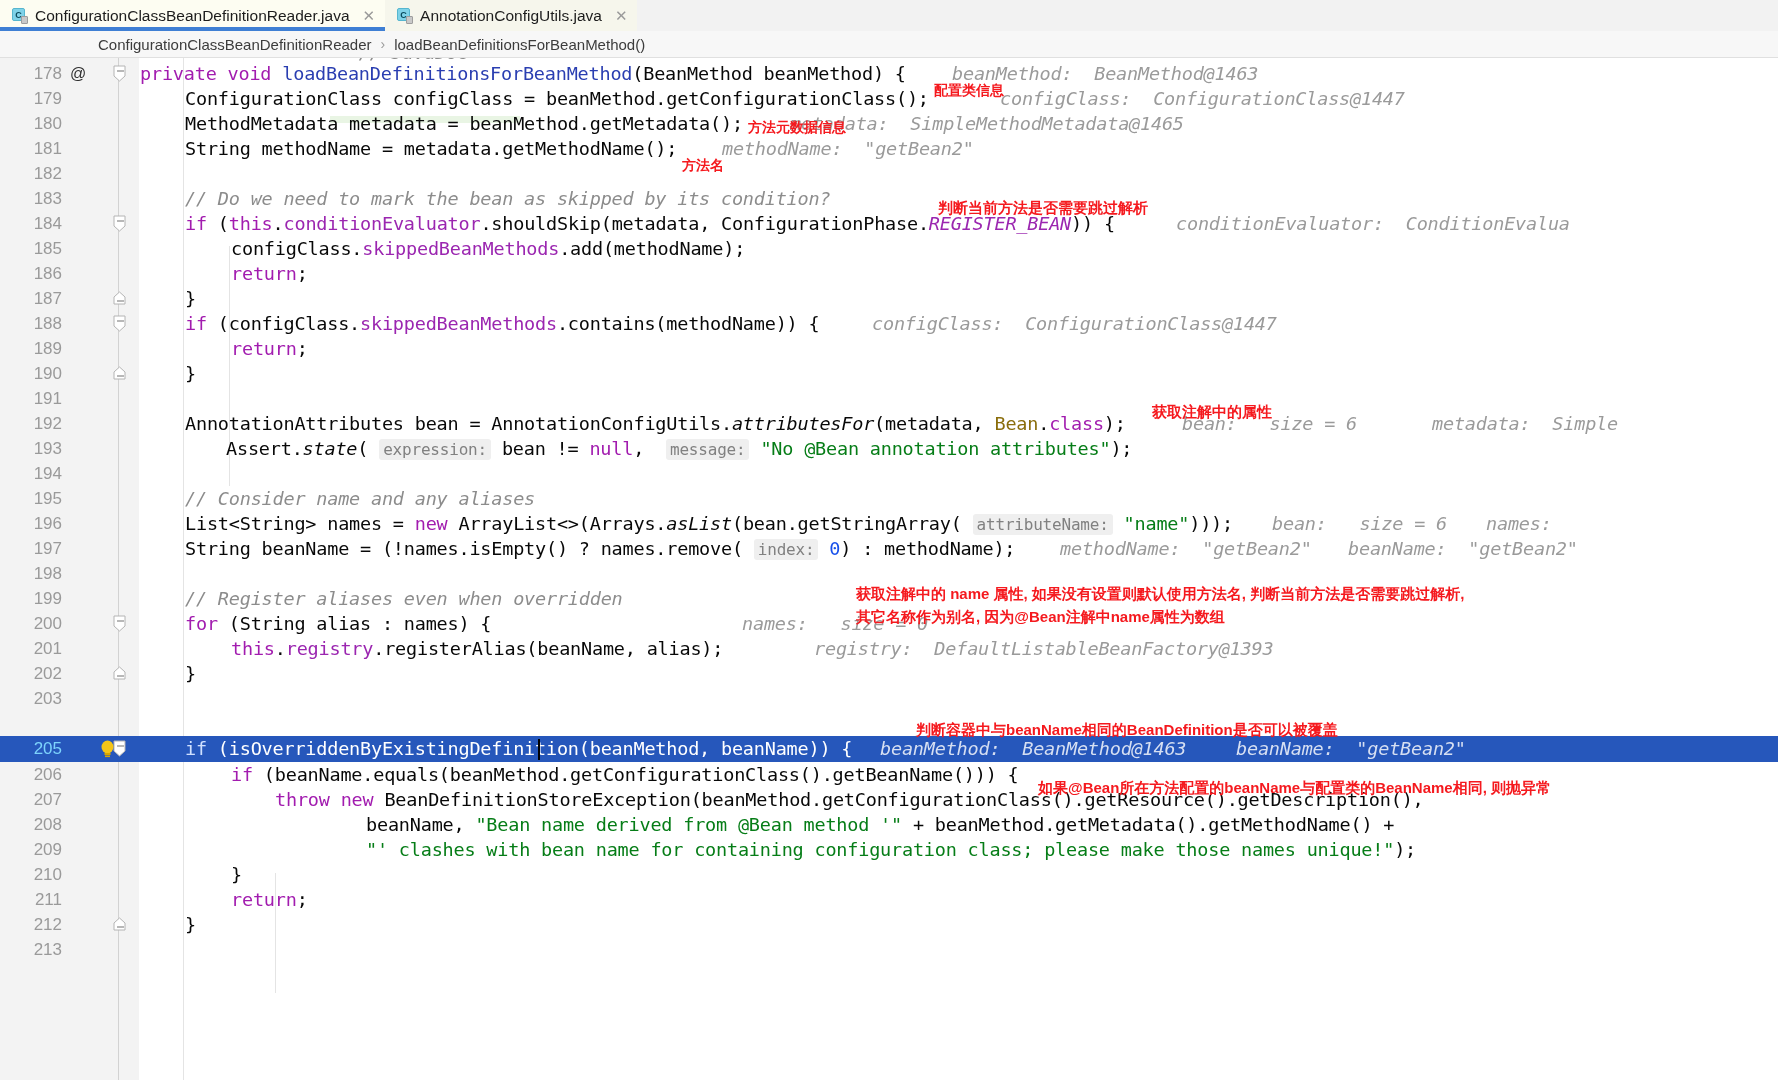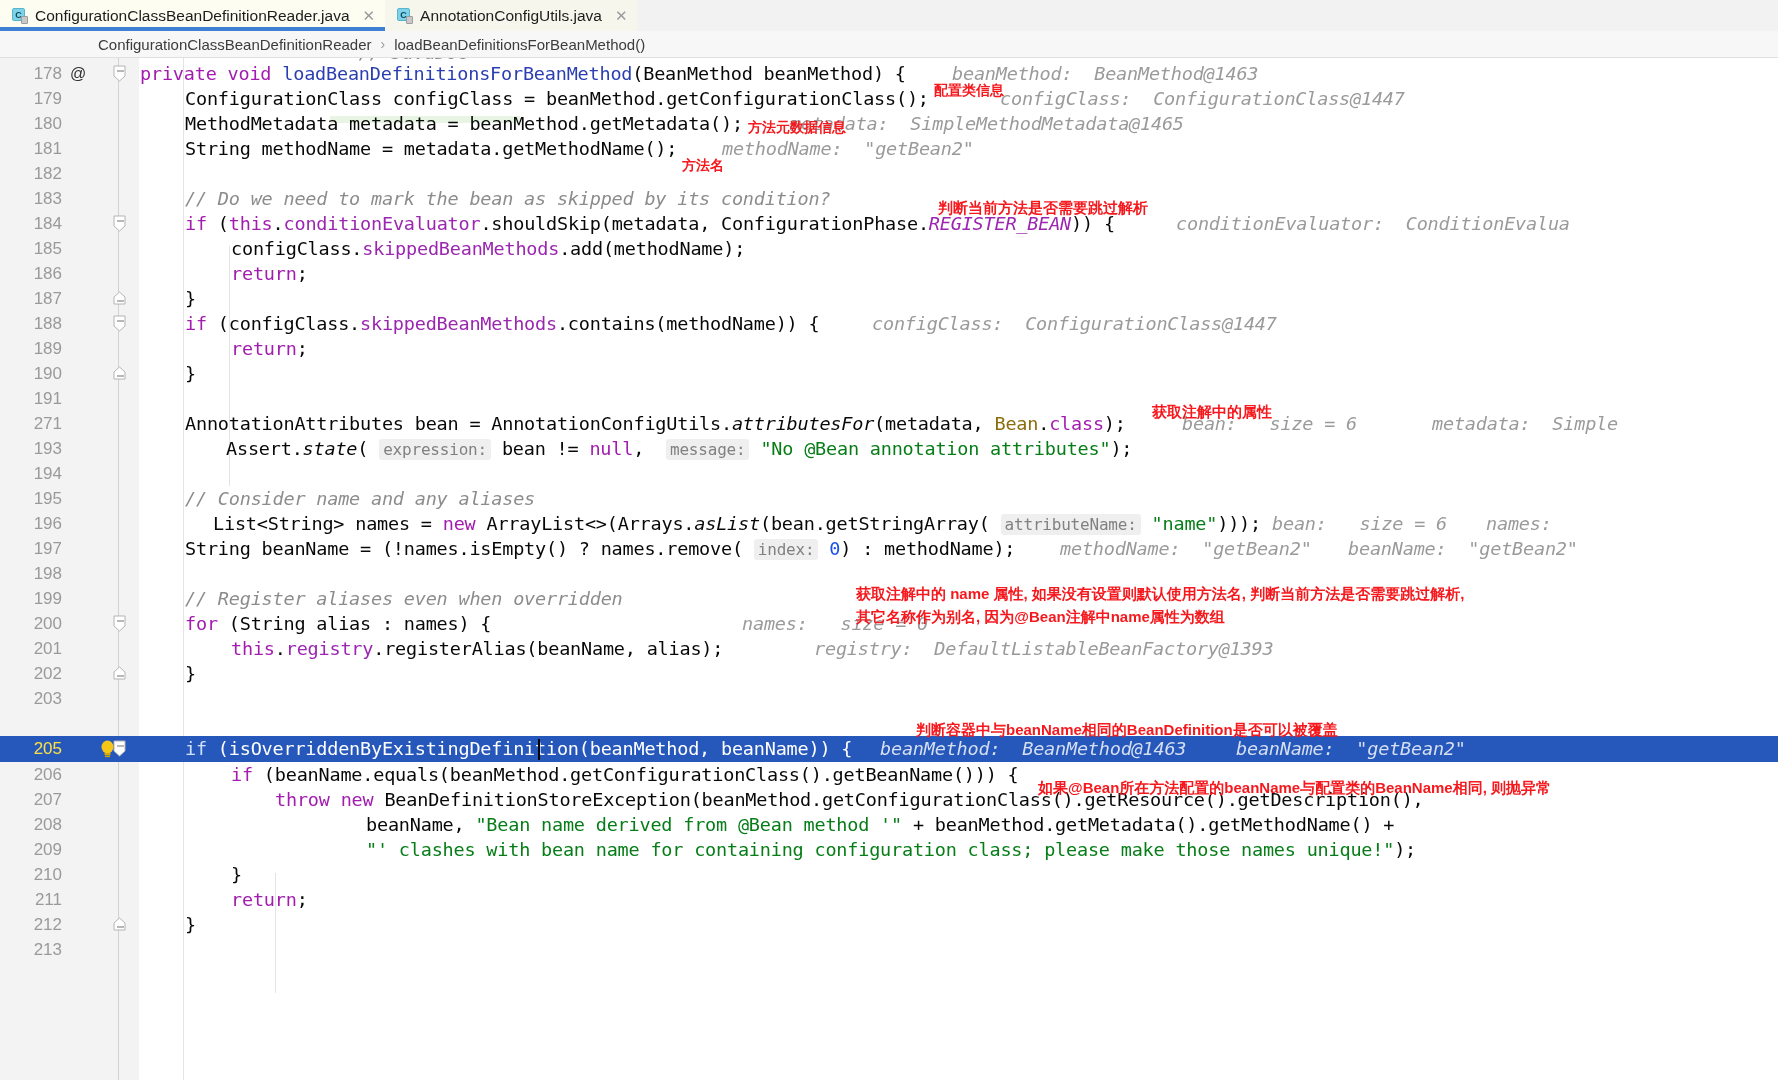--- a/index.html
+++ b/index.html
@@ -97,21 +97,21 @@
   .bulb{
     position:absolute;left:99px;top:4px;width:17px;height:18px;
   }
   .code{
     position:absolute;left:140px;white-space:pre;
     font-family:"DejaVu Sans Mono","Liberation Mono",monospace;
     font-size:18.5px;letter-spacing:-0.2px;color:#080808;
   }
   .row.hl{background:#2657bb;}
   .row.hl .code{color:#ffffff;}
-  .row.hl .lineno{color:#fde047;background:transparent;}
+  .row.hl .lineno{color:#7dd3fc;background:transparent;}
   .kw{color:#a21caf;}
   .fld{color:#9b26b0;}
   .str{color:#067d17;}
   .num{color:#1750eb;}
   .cmt{color:#8c8c8c;font-style:italic;}
   .stat{font-style:italic;}
   .hint{color:#9a9a9a;font-style:italic;}
   .phint{
     color:#818181;background:#efefef;border-radius:3px;
     padding:1px 4px;font-style:normal;font-size:16px;
@@ -273,21 +273,21 @@
         </svg>
       </span>
     <span class="code" style="left:185px;">}</span>
   </div>
 
   <div class="row" style="top:328px;">
     <span class="lineno">191</span>
   </div>
 
   <div class="row" style="top:353px;">
-    <span class="lineno">271</span>
+    <span class="lineno">192</span>
     <span class="code" style="left:185px;">AnnotationAttributes bean = AnnotationConfigUtils.<span class="stat">attributesFor</span>(metadata, <span style="color:#8a6d0b;">Bean</span>.<span class="kw">class</span>);</span>
     <span class="code hint" style="left:1182px;">bean:   size = 6</span>
     <span class="code hint" style="left:1432px;">metadata:  Simple</span>
   </div>
 
   <div class="row" style="top:378px;">
     <span class="lineno">193</span>
     <span class="code" style="left:178px;padding-left:48px;">Assert.<span class="stat">state</span>( <span class="phint">expression:</span> bean != <span class="kw">null</span>,  <span class="phint">message:</span> <span class="str">"No @Bean annotation attributes"</span>);</span>
   </div>
 
@@ -295,21 +295,21 @@
     <span class="lineno">194</span>
   </div>
 
   <div class="row" style="top:428px;">
     <span class="lineno">195</span>
     <span class="code cmt" style="left:185px;">// Consider name and any aliases</span>
   </div>
 
   <div class="row" style="top:453px;">
     <span class="lineno">196</span>
-    <span class="code" style="left:185px;padding-left:28px;">List&lt;String&gt; names = <span class="kw">new</span> ArrayList&lt;&gt;(Arrays.<span class="stat">asList</span>(bean.getStringArray( <span class="phint">attributeName:</span> <span class="str">"name"</span>)));</span>
+    <span class="code" style="left:185px;">List&lt;String&gt; names = <span class="kw">new</span> ArrayList&lt;&gt;(Arrays.<span class="stat">asList</span>(bean.getStringArray( <span class="phint">attributeName:</span> <span class="str">"name"</span>)));</span>
     <span class="code hint" style="left:1272px;">bean:   size = 6</span>
     <span class="code hint" style="left:1486px;">names:</span>
   </div>
 
   <div class="row" style="top:478px;">
     <span class="lineno">197</span>
     <span class="code" style="left:185px;">String beanName = (!names.isEmpty() ? names.remove( <span class="phint">index:</span> <span class="num">0</span>) : methodName);</span>
     <span class="code hint" style="left:1060px;">methodName:  "getBean2"</span>
     <span class="code hint" style="left:1348px;">beanName:  "getBean2"</span>
   </div>

